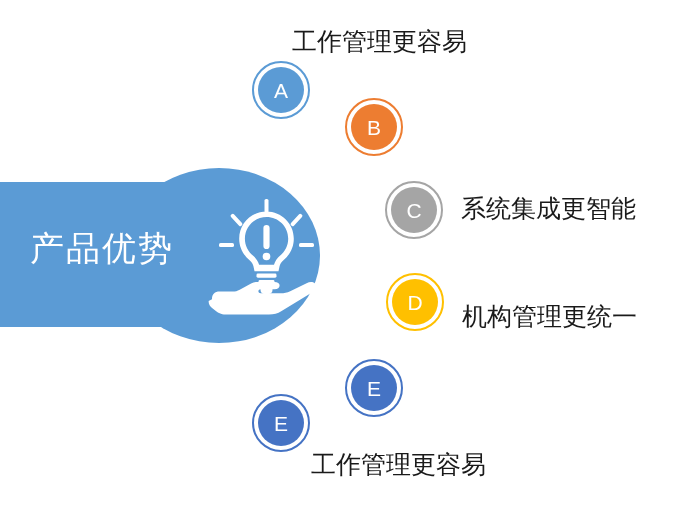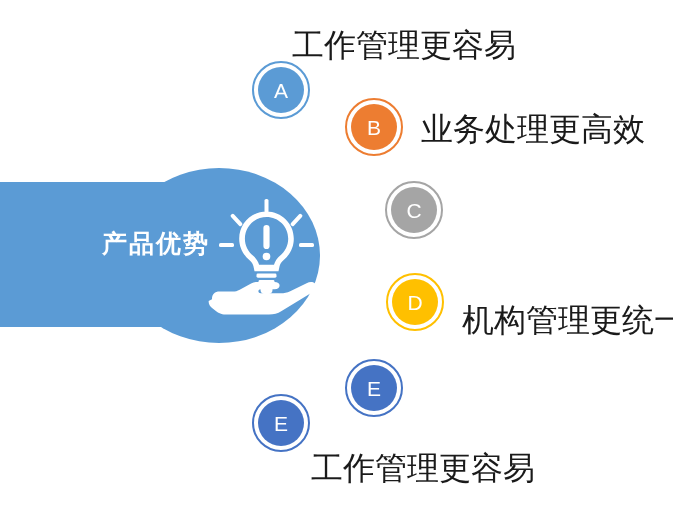--- a/index.html
+++ b/index.html
@@ -42,24 +42,24 @@
     top: 14px;
     width: 230px;
     height: 145px;
     background: #5B9BD5;
   }
   .banner-title {
     position: absolute;
     left: 30px;
     top: 62px;
     width: 180px;
-    text-align: right;
+    text-align: left;
     color: #ffffff;
-    font-size: 25px;
-    font-weight: bold;
+    font-size: 34px;
+    font-weight: normal;
     letter-spacing: 2px;
     line-height: 1.1;
     white-space: nowrap;
   }
   .banner-icon {
     position: absolute;
     left: 208px;
     top: 24px;
     width: 118px;
     height: 128px;
@@ -107,21 +107,21 @@
     color: #ffffff;
     font-size: 21px;
     font-weight: 400;
     line-height: 1;
   }
 
   
   .item-label {
     position: absolute;
     color: #1a1a1a;
-    font-size: 32px;
+    font-size: 25px;
     line-height: 1.15;
     white-space: nowrap;
     letter-spacing: 0px;
     text-align: center;
   }
 </style>
 </head>
 <body>
 
 <div id="stage">
@@ -160,27 +160,27 @@
     <div class="disc"></div>
     <div class="letter">A</div>
   </div>
   <div class="item-label" style="left:292px; top:27px;">工作管理更容易</div>
 
   <div class="node" style="left:345px; top:98px; color:#ED7D31;">
     <div class="ring"></div>
     <div class="disc"></div>
     <div class="letter">B</div>
   </div>
-  <div class="item-label" style="left:421px; top:111px;">业务处理更高效</div>
 
   <div class="node" style="left:385px; top:181px; color:#A5A5A5;">
     <div class="ring"></div>
     <div class="disc"></div>
     <div class="letter">C</div>
   </div>
+  <div class="item-label" style="left:461px; top:194px;">系统集成更智能</div>
 
   <div class="node" style="left:386px; top:273px; color:#FFC000;">
     <div class="ring"></div>
     <div class="disc"></div>
     <div class="letter">D</div>
   </div>
   <div class="item-label" style="left:462px; top:302px;">机构管理更统一</div>
 
   <div class="node" style="left:345px; top:359px; color:#4573C4;">
     <div class="ring"></div>

